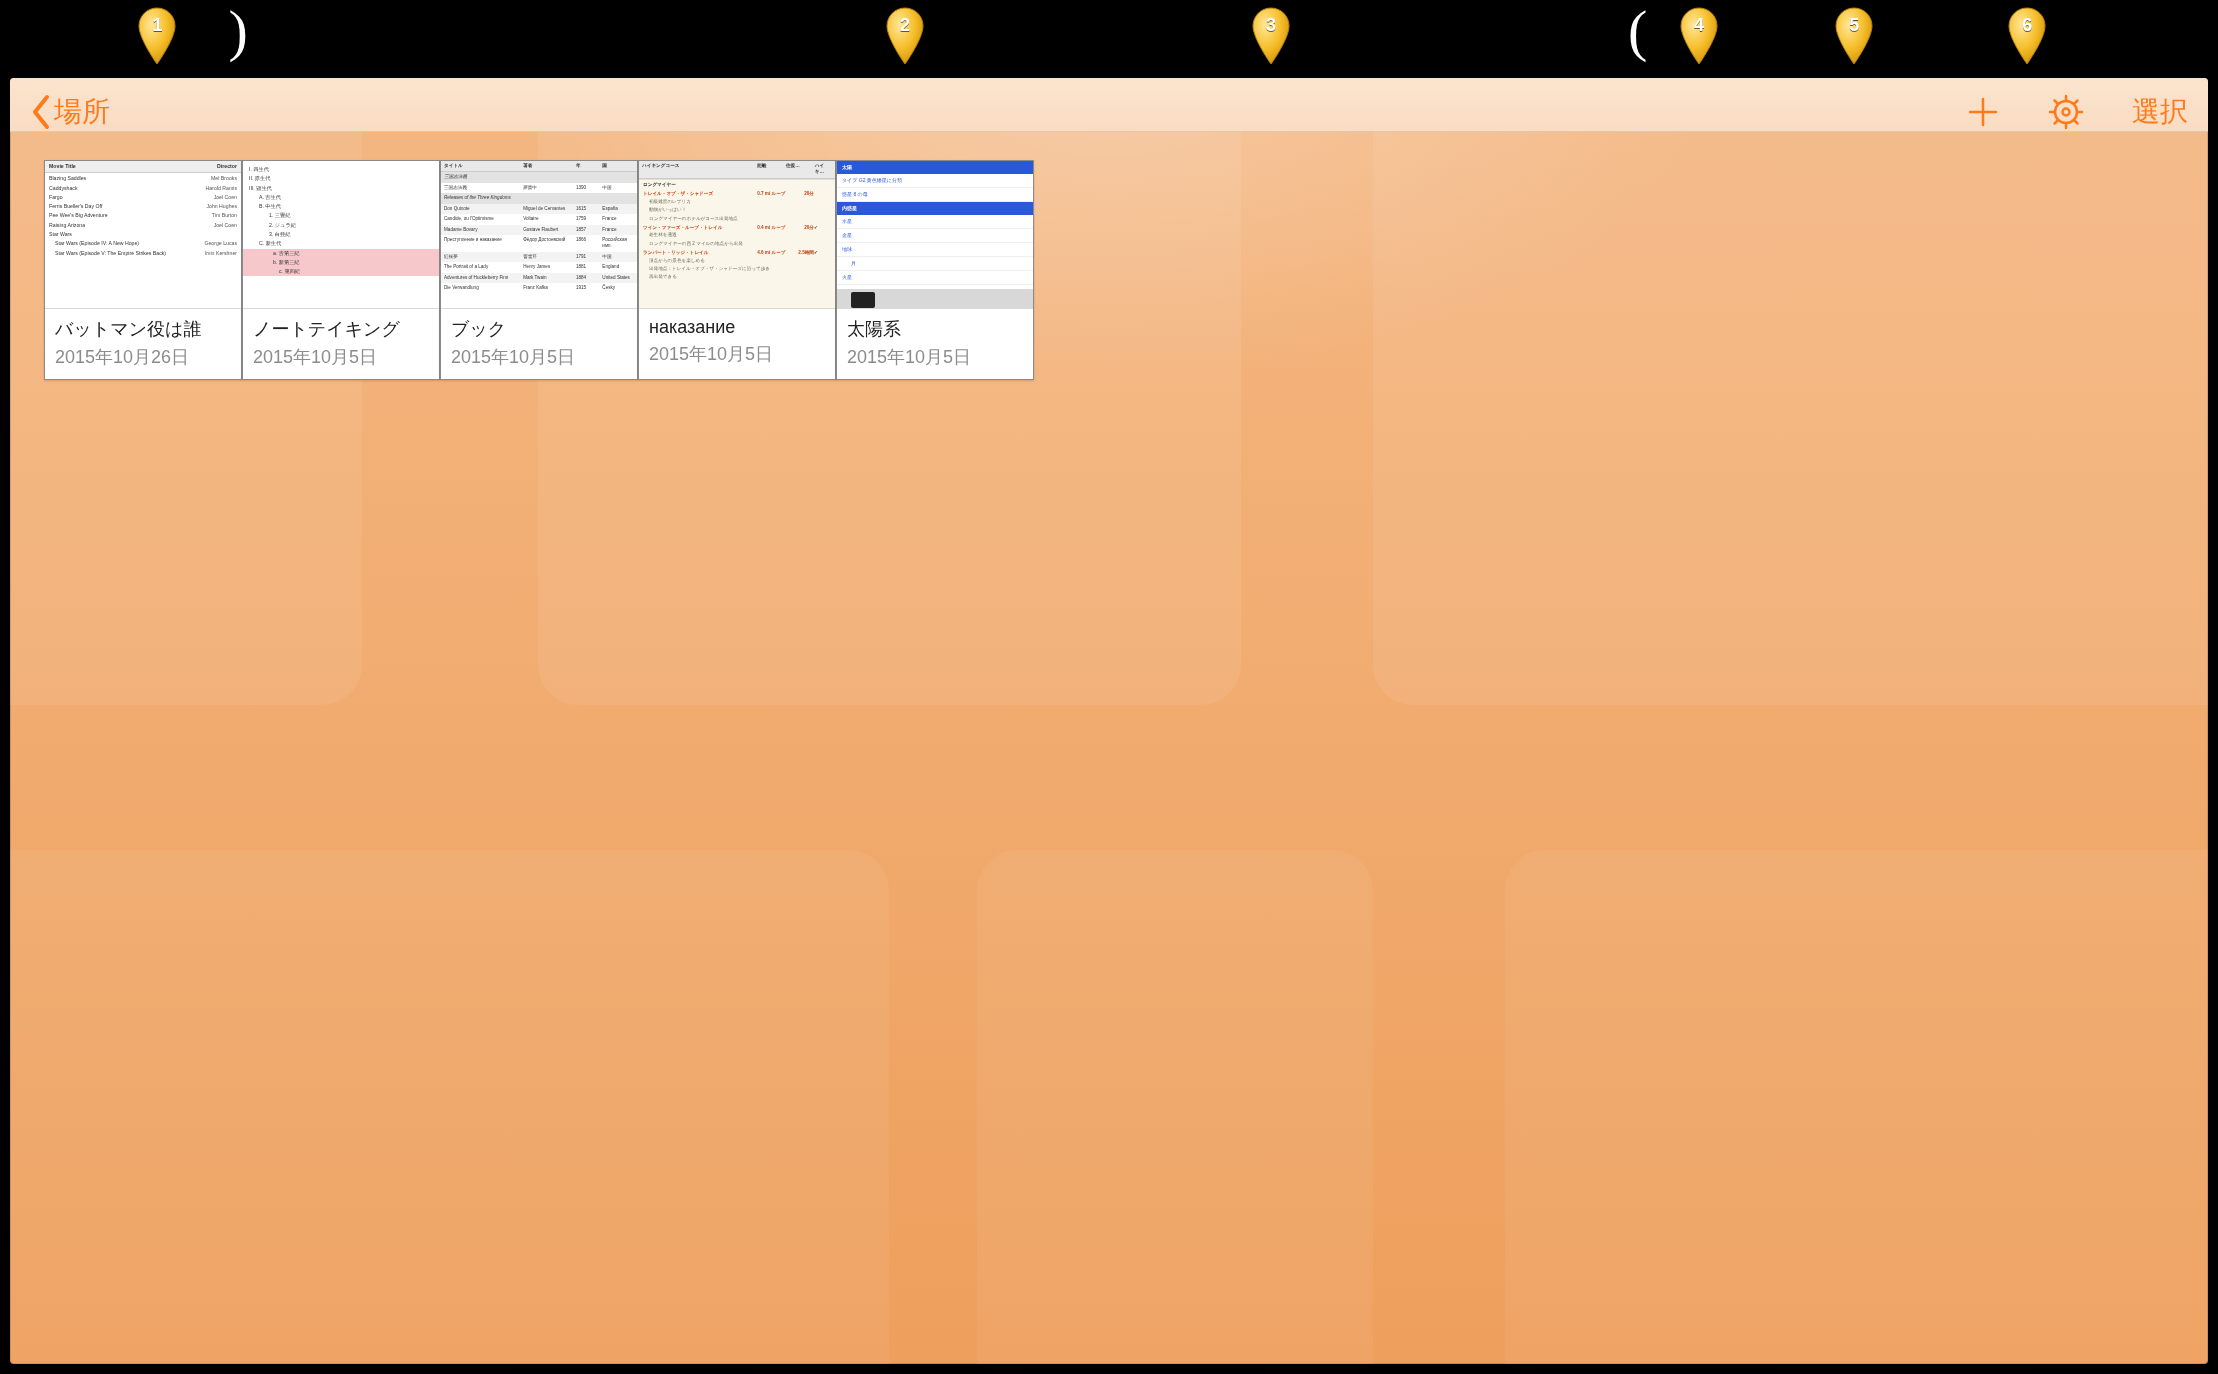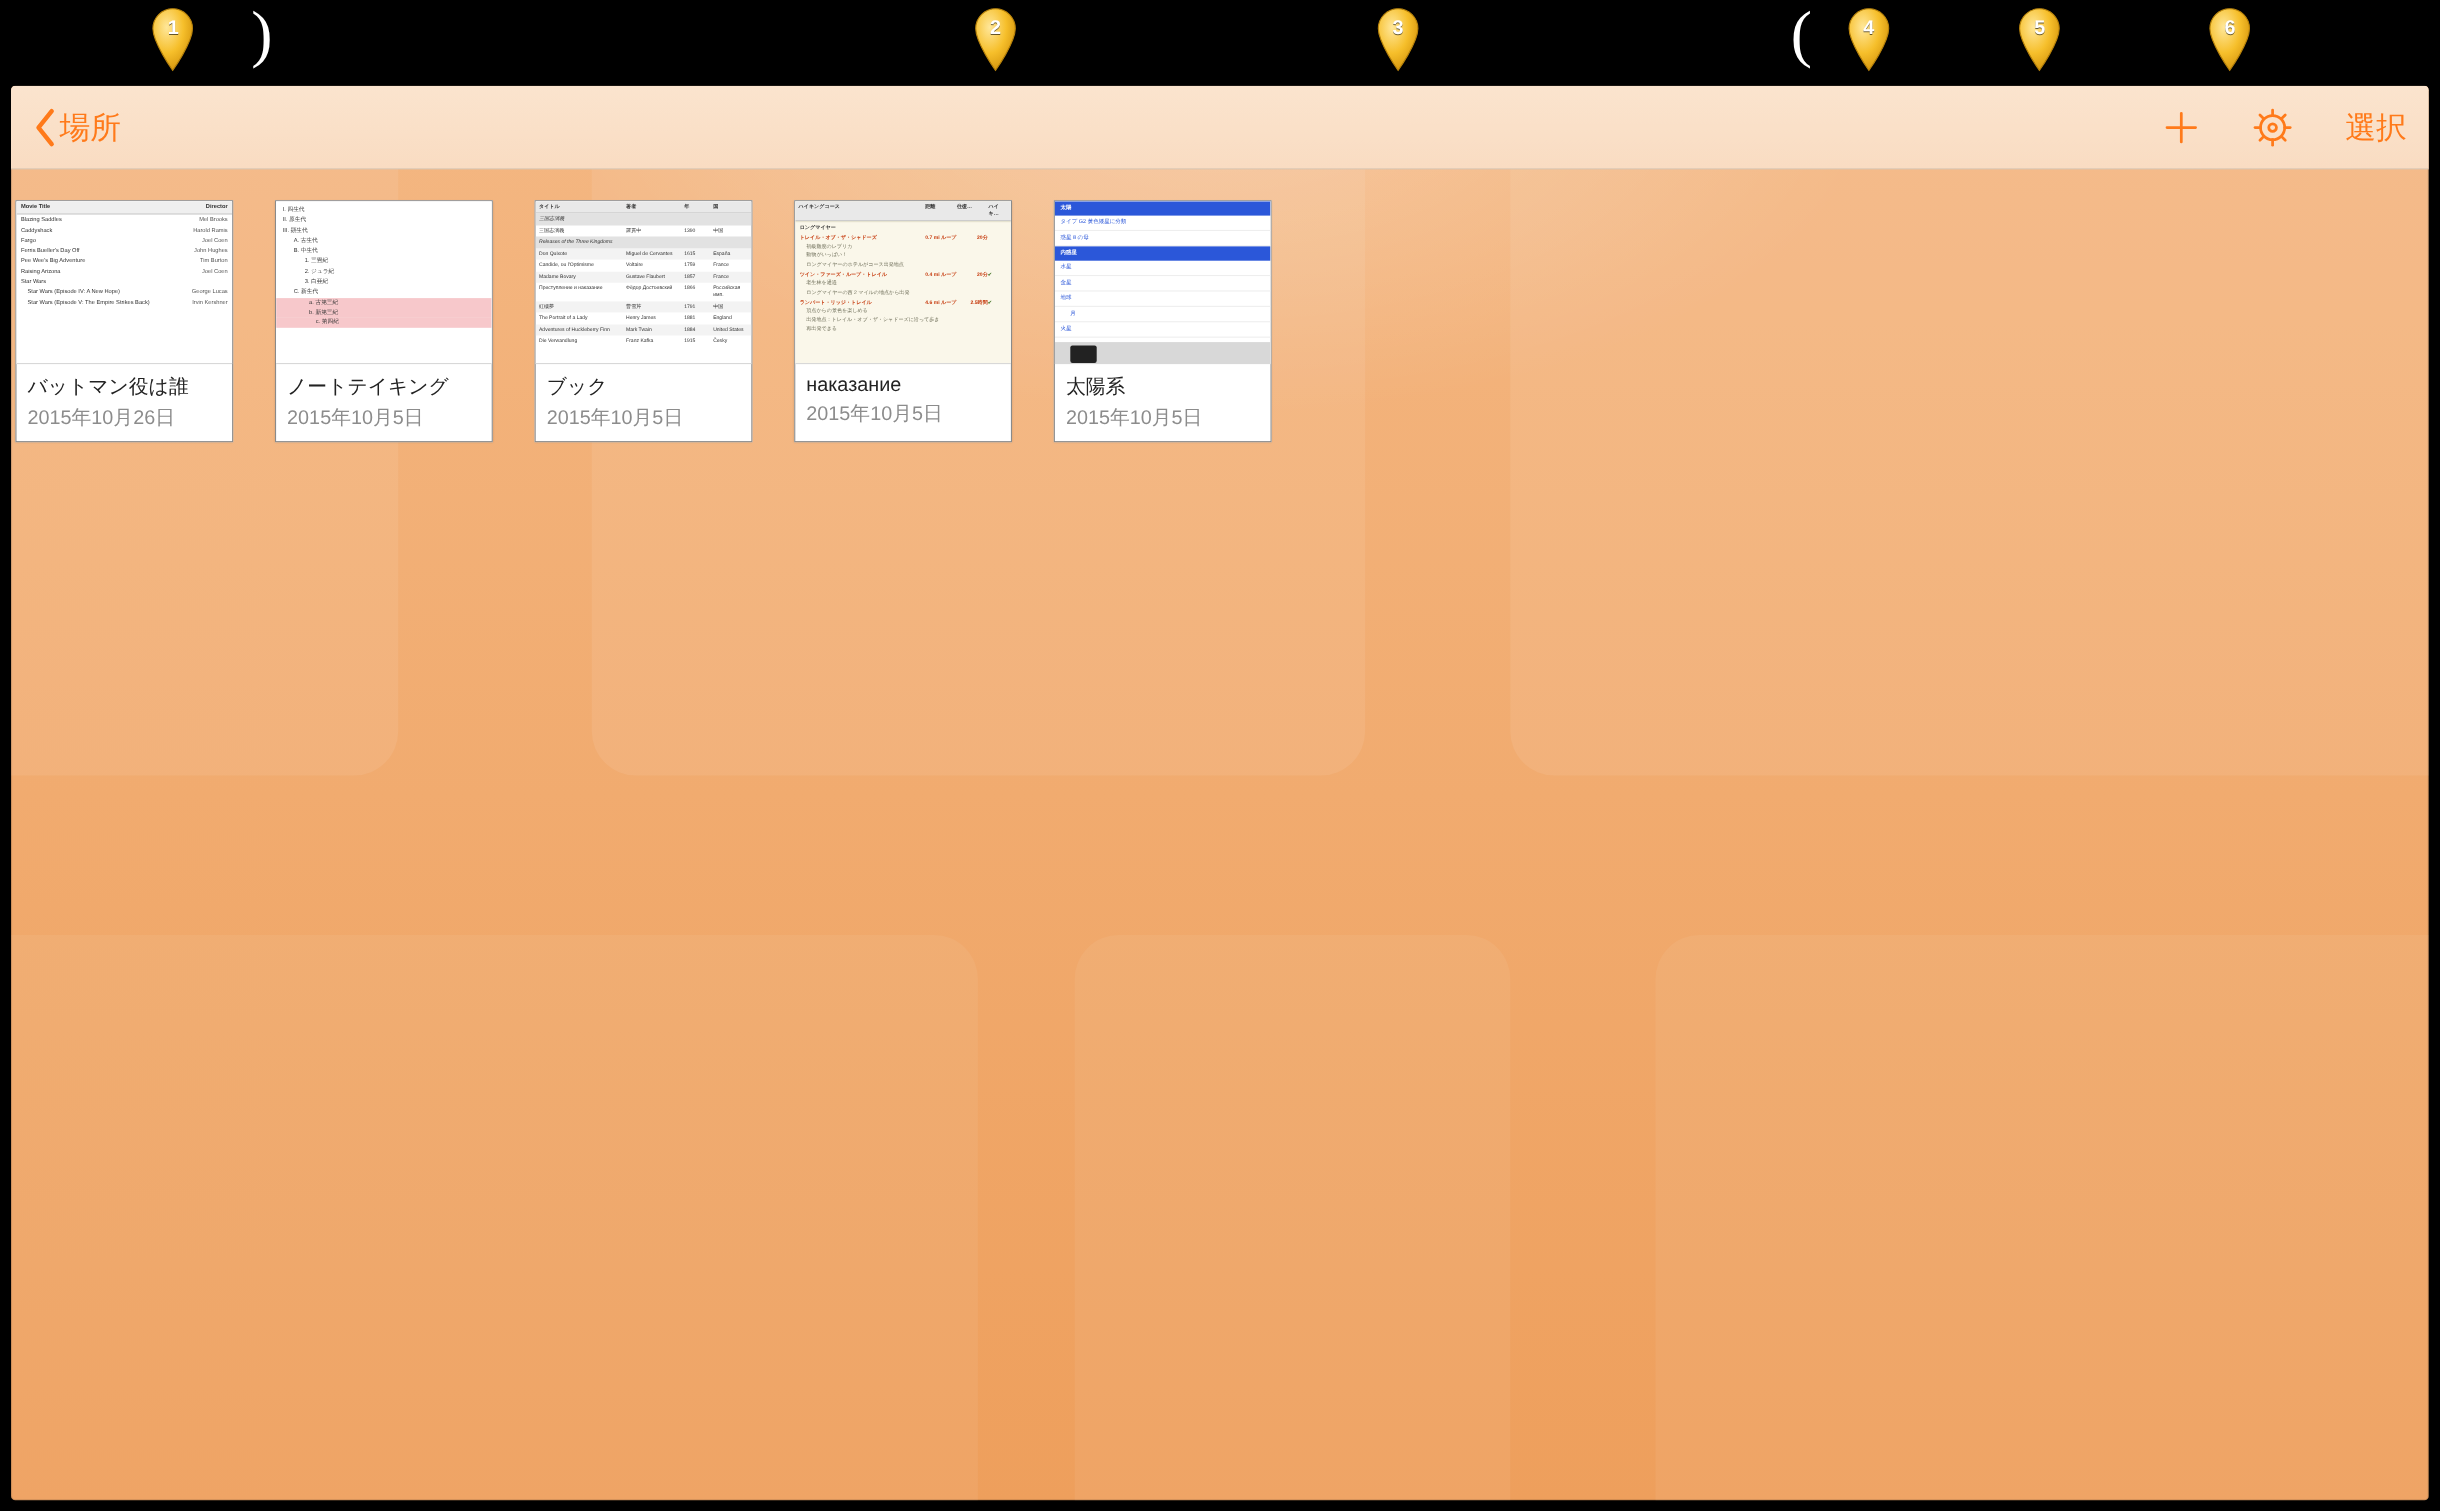--- a/index.html
+++ b/index.html
@@ -93,23 +93,23 @@
     border-radius: 40px;
     background: rgba(255,255,255,.06);
     pointer-events: none;
   }
   .bg-block-b1 { left: -2%; width: 42%; }
   .bg-block-b2 { left: 44%; width: 18%; }
   .bg-block-b3 { right: -2%; width: 34%; }
 
   .navbar {
     position: relative;
-    height: 76px;
-    display: flex;
-    align-items: center;
+    height: 54px;
+    display: flex;
+    align-items: flex-end;
     padding: 0 20px;
     background: linear-gradient(#fbe4ce, #f9dcc2);
     border-bottom: 1px solid rgba(0,0,0,.12);
     z-index: 5;
   }
   .back {
     display: flex;
     align-items: center;
     gap: 2px;
     color: #ff7a1a;
@@ -149,23 +149,22 @@
     color: #ff7a1a;
     font-size: 28px;
     font-weight: 400;
     cursor: pointer;
   }
 
   
   .docs {
     position: relative;
     z-index: 4;
-    padding: 28px 4px;
-    display: flex;
-    gap: 38px;
+    padding: 28px 34px;
+    display: flex;
     flex-wrap: wrap;
     align-content: flex-start;
   }
   .doc {
     width: 198px;
     background: #fff;
     border: 1px solid #8a8a8a;
     box-shadow: 0 1px 2px rgba(0,0,0,.15);
     cursor: pointer;
     display: flex;

